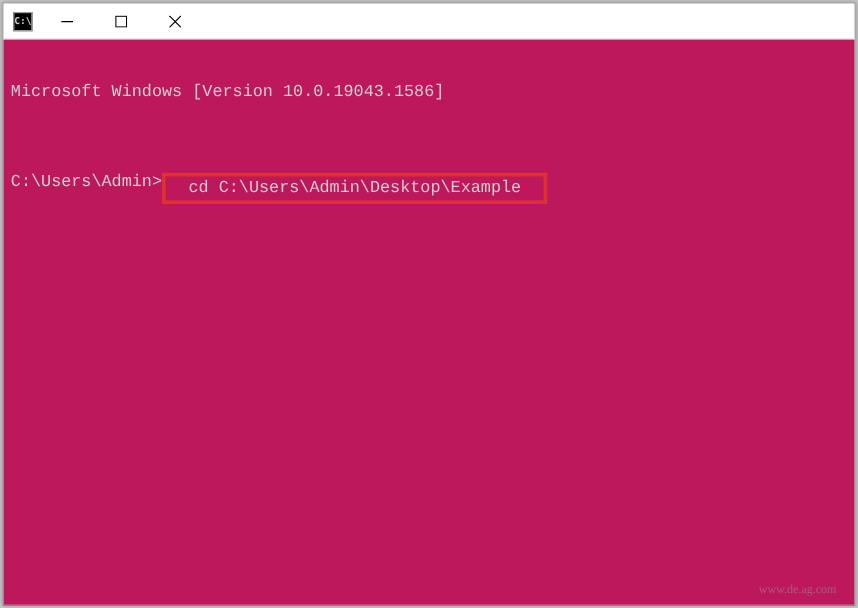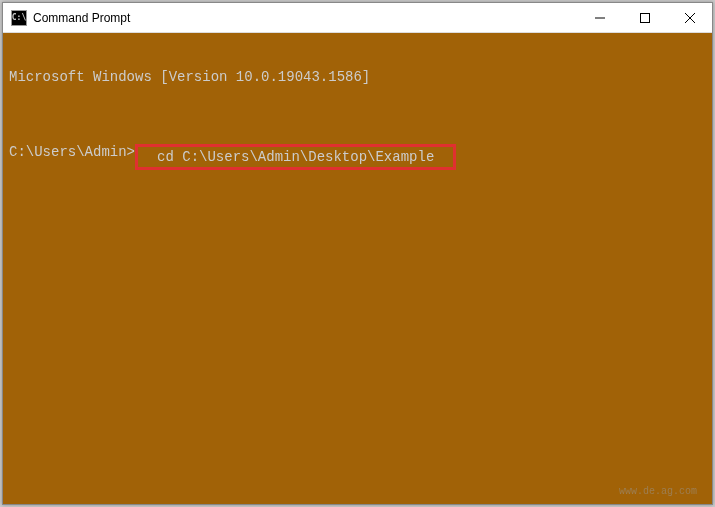--- a/index.html
+++ b/index.html
@@ -57,21 +57,21 @@
       display: flex;
       align-items: center;
       justify-content: center;
       background: transparent;
       border: none;
       cursor: pointer;
     }
     .win-btn svg { width: 10px; height: 10px; }
     .terminal {
       flex: 1;
-      background: #a16207;
+      background: #be185d;
       padding: 4px 6px;
       font-family: Consolas, "Courier New", monospace;
       font-size: 14px;
       line-height: 16px;
       color: #cccccc;
       white-space: pre;
       overflow: hidden;
     }
     .term-line { display: block; }
     .prompt-line { display: flex; margin-top: 27px; }
@@ -82,30 +82,29 @@
       color: #cccccc;
       display: inline-block;
     }
     .watermark {
       position: absolute;
       bottom: 10px;
       right: 18px;
       font-size: 10px;
       color: #999;
       opacity: 0.5;
-      font-family: Liberation Mono, monospace;
+      font-family: Liberation Serif, serif;
     }
   </style>
 </head>
 <body>
 
 <div class="window">
   <div class="titlebar">
     <div class="titlebar-icon">C:\</div>
-    <div class="titlebar-text">Command Prompt</div>
     <div class="win-controls">
       <button class="win-btn">
         <svg viewBox="0 0 10 10">
             <line x1="0" y1="5" x2="10" y2="5" stroke="#000" stroke-width="1"></line>
           </svg>
       </button>
       <button class="win-btn">
         <svg viewBox="0 0 10 10">
             <rect x="0.5" y="0.5" width="9" height="9" fill="none" stroke="#000" stroke-width="1"></rect>
           </svg>

